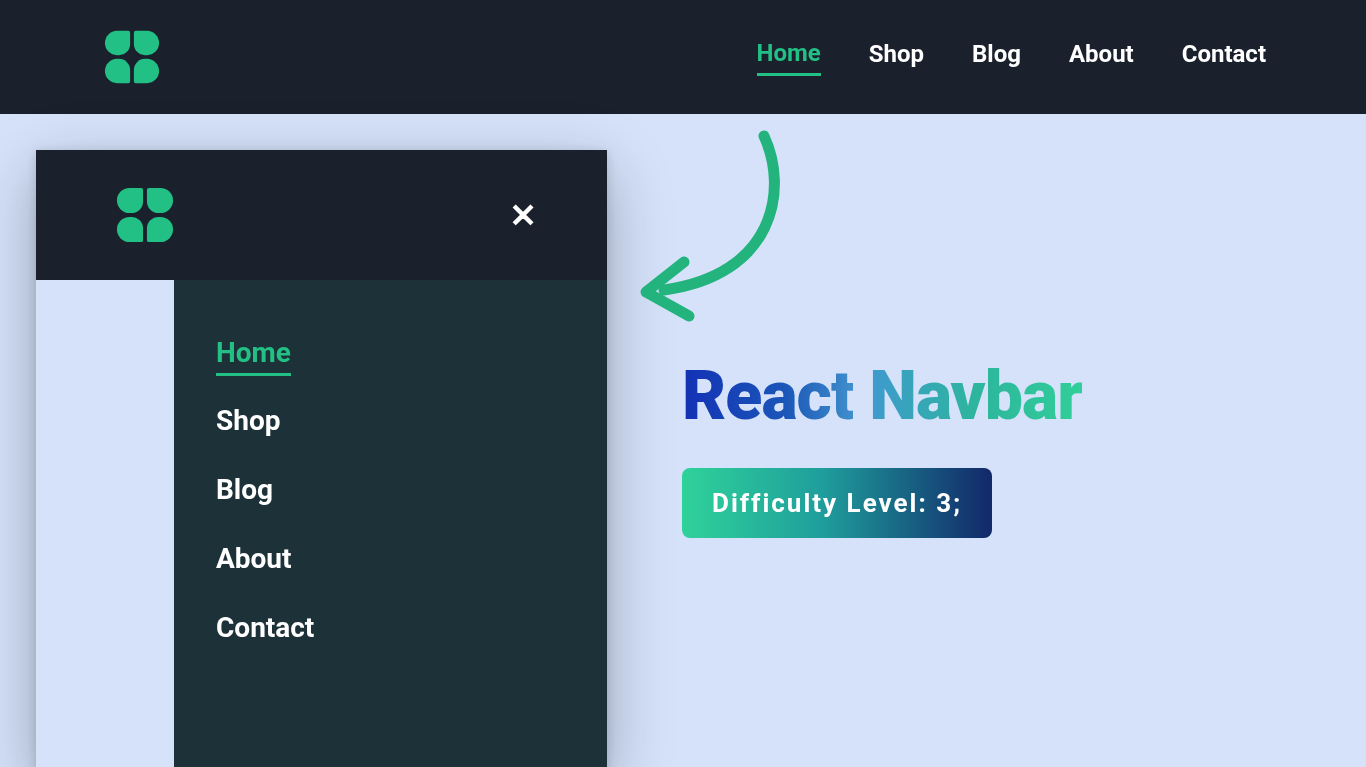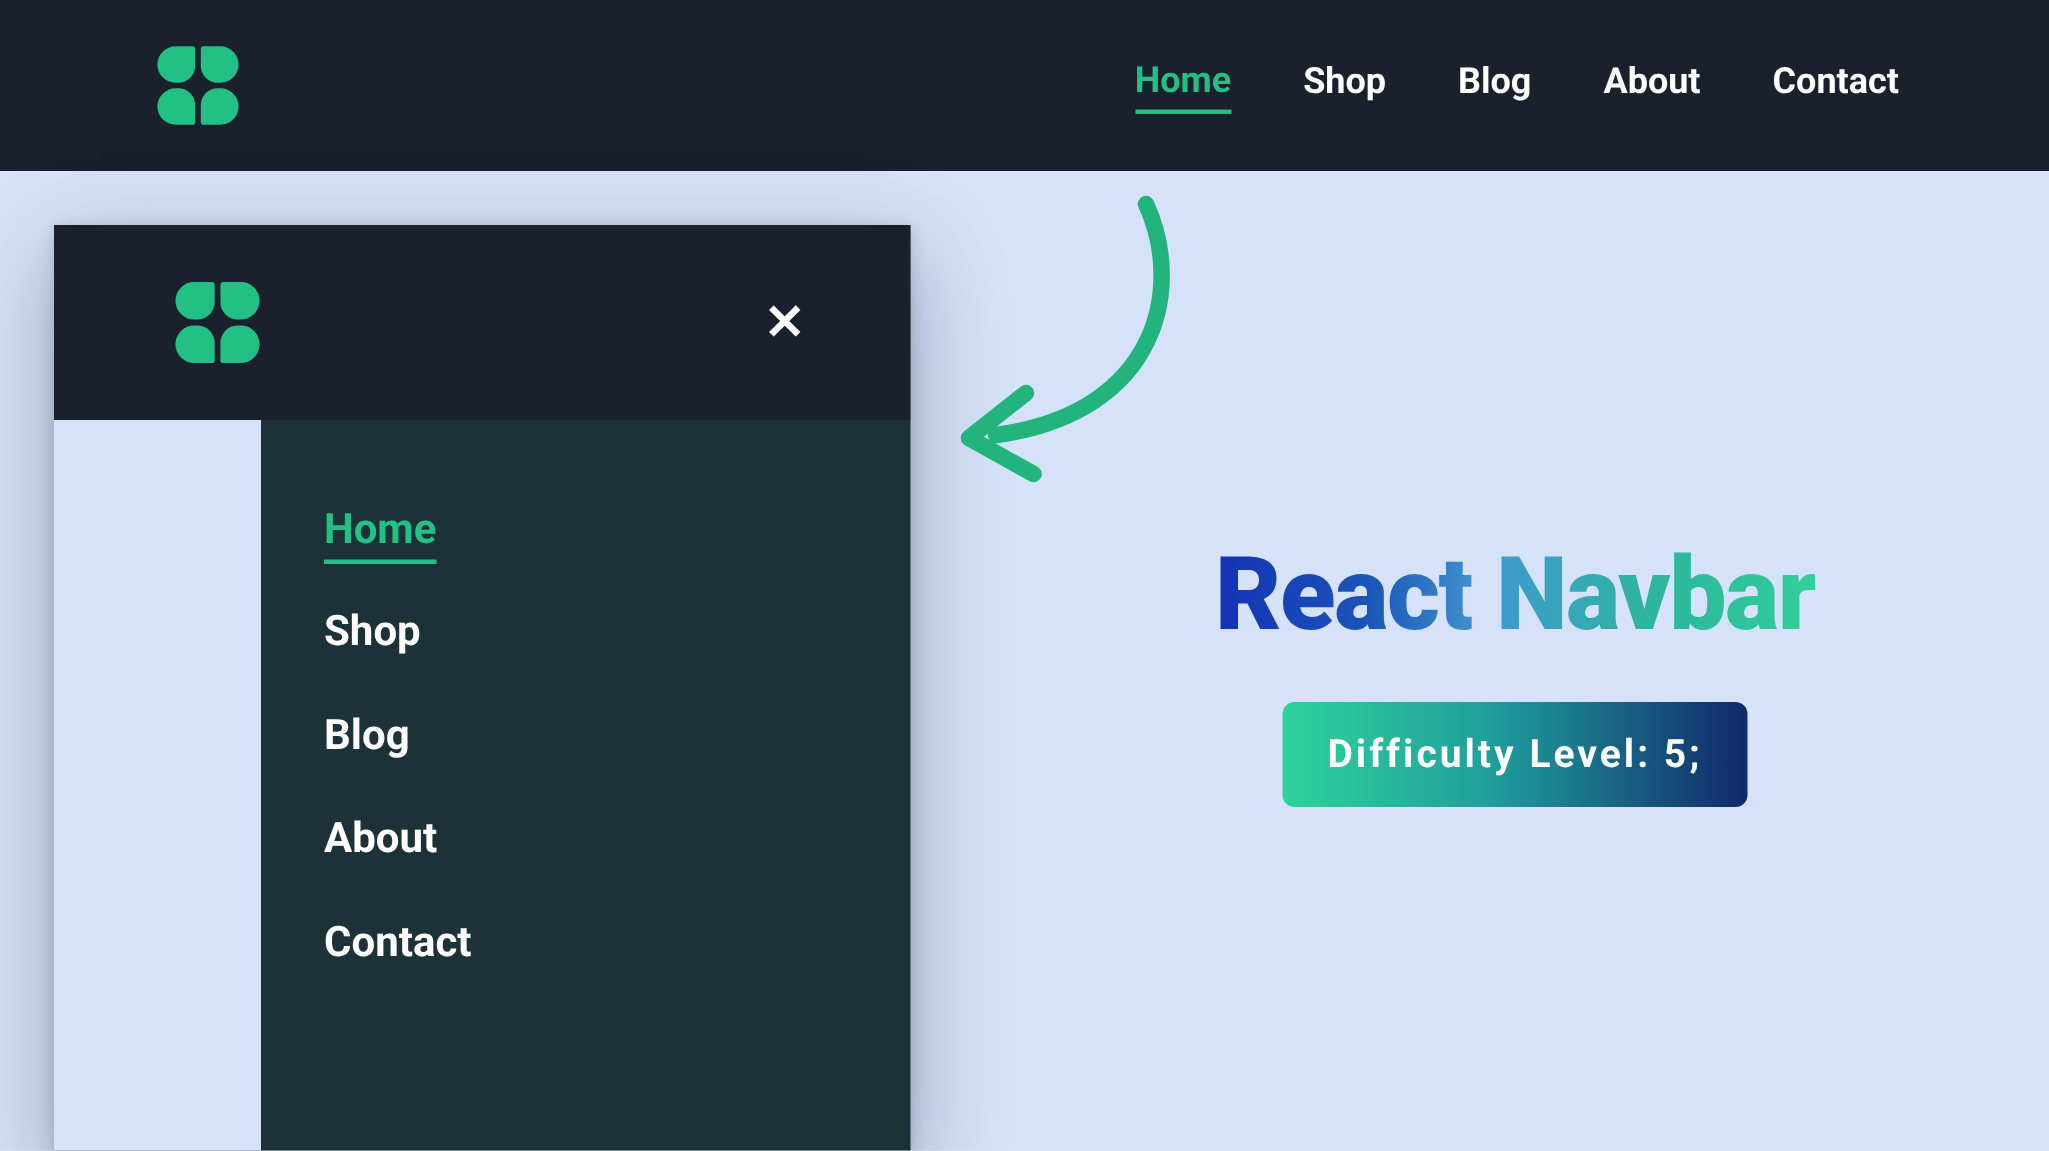--- a/index.html
+++ b/index.html
@@ -105,21 +105,20 @@
     border-bottom: 3px solid #22c084;
     padding-bottom: 4px;
   }
 
   
   .hero {
     position: absolute;
     top: 130px;
     left: 638px;
     width: 700px;
-    text-align: center;
   }
   .arrow-wrap {
     width: 160px;
     height: 200px;
     margin-left: -4px;
   }
   .arrow-wrap svg { width: 100%; height: 100%; }
 
   .title {
     font-size: 68px;
@@ -204,14 +203,14 @@
   <div class="arrow-wrap">
     <svg viewBox="0 0 160 200">
       <path d="M130 6 C 155 60, 140 145, 30 160" stroke="#22b47c" stroke-width="11" fill="none" stroke-linecap="round"></path>
       <path d="M50 132 L 12 162 L 55 186" stroke="#22b47c" stroke-width="11" fill="none" stroke-linecap="round" stroke-linejoin="round"></path>
     </svg>
   </div>
   <h1 class="title">
     <span class="g1">React</span>
     <span class="g2">Navbar</span>
   </h1>
-  <div class="badge">Difficulty Level: 5;</div>
+  <div class="badge">Difficulty Level: 3;</div>
 </div>
 
 </body></html>

